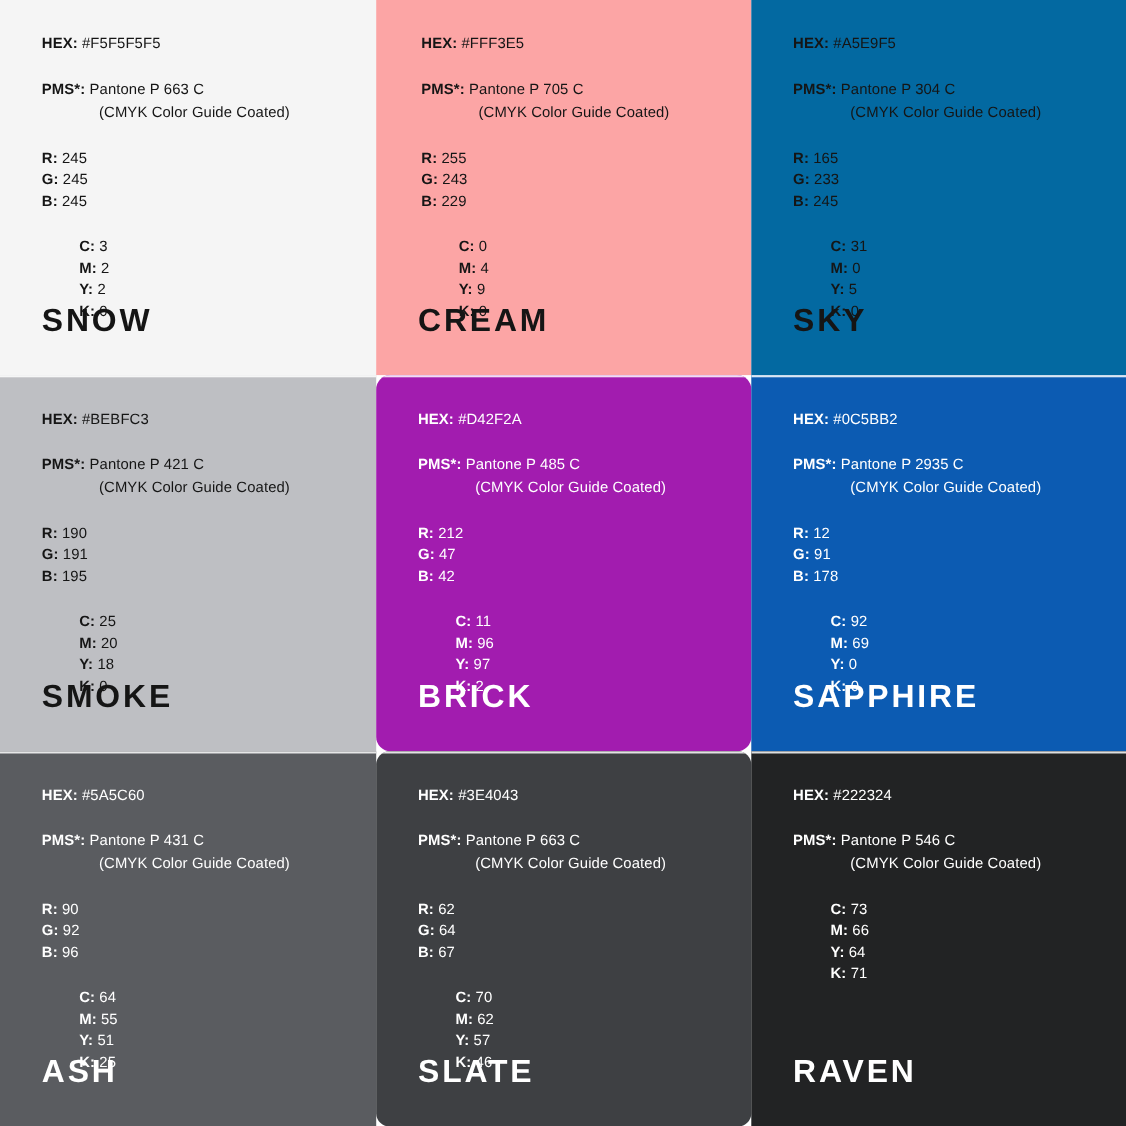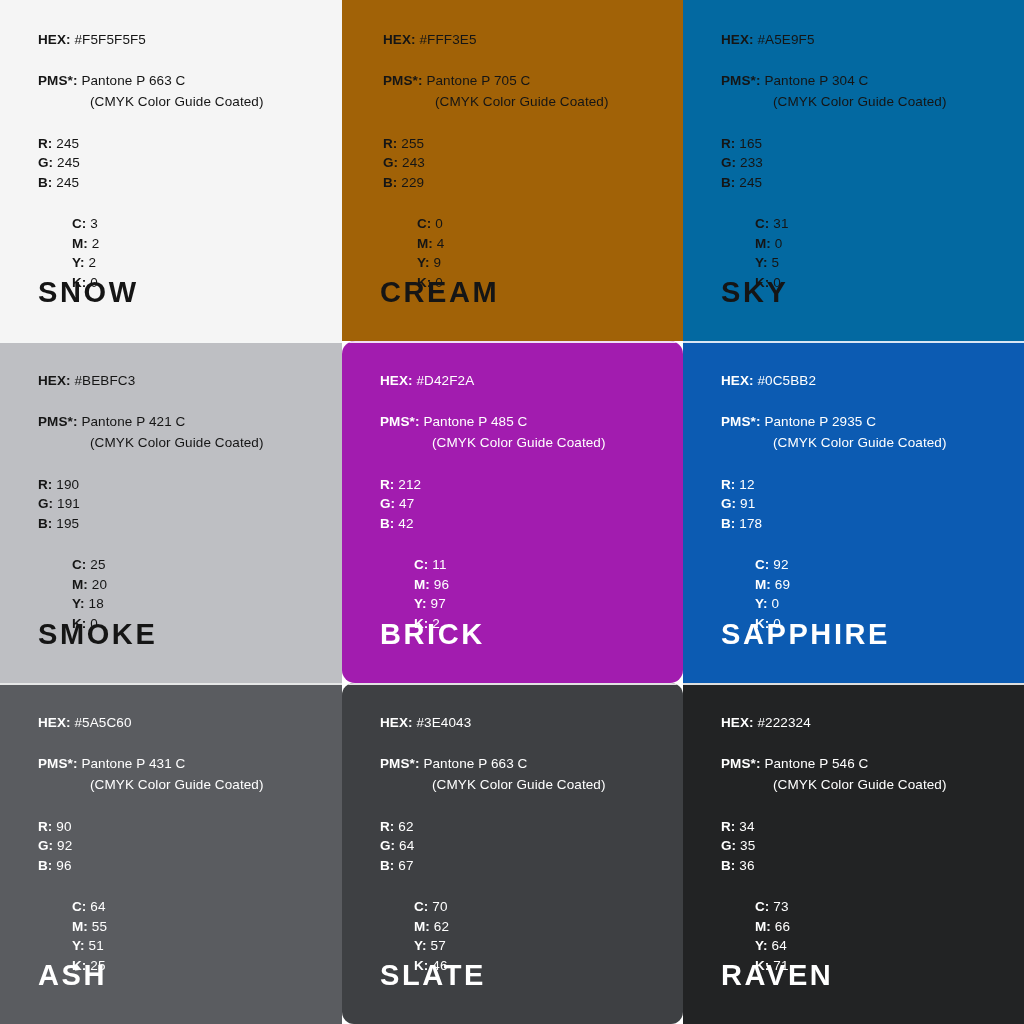--- a/index.html
+++ b/index.html
@@ -106,21 +106,21 @@
         </div>
         <div class="group-cmyk">
           <div class="spec-line "><span class="spec-key">C:</span> <span>3</span></div>
           <div class="spec-line "><span class="spec-key">M:</span> <span>2</span></div>
           <div class="spec-line "><span class="spec-key">Y:</span> <span>2</span></div>
           <div class="spec-line "><span class="spec-key">K:</span> <span>0</span></div>
         </div>
       </div>
       <div class="color-name">SNOW</div>
     </div>
-    <div class="swatch-cell text-dark" style="background: #a16207; padding-left: 41px;">
+    <div class="swatch-cell text-dark" style="background: #fca5a5; padding-left: 41px;">
       <div class="spec-block">
         <div class="spec-line row-hex"><span class="spec-key">HEX:</span> <span>#FFF3E5</span></div>
         <div class="spec-line row-pms"><span class="spec-key">PMS*:</span> <span>Pantone P 705 C</span></div>
         <div class="spec-line row-pms-sub"><span>(CMYK Color Guide Coated)</span></div>
         <div class="group-rgb">
           <div class="spec-line "><span class="spec-key">R:</span> <span>255</span></div>
           <div class="spec-line "><span class="spec-key">G:</span> <span>243</span></div>
           <div class="spec-line "><span class="spec-key">B:</span> <span>229</span></div>
         </div>
         <div class="group-cmyk">
@@ -250,25 +250,20 @@
         </div>
       </div>
       <div class="color-name">SLATE</div>
     </div>
     <div class="swatch-cell text-light" style="background: rgb(34, 35, 36);">
       <div class="gutter-line"></div>
       <div class="spec-block">
         <div class="spec-line row-hex"><span class="spec-key">HEX:</span> <span>#222324</span></div>
         <div class="spec-line row-pms"><span class="spec-key">PMS*:</span> <span>Pantone P 546 C</span></div>
         <div class="spec-line row-pms-sub"><span>(CMYK Color Guide Coated)</span></div>
-        <div class="group-rgb">
-          <div class="spec-line "><span class="spec-key">R:</span> <span>34</span></div>
-          <div class="spec-line "><span class="spec-key">G:</span> <span>35</span></div>
-          <div class="spec-line "><span class="spec-key">B:</span> <span>36</span></div>
-        </div>
         <div class="group-cmyk">
           <div class="spec-line "><span class="spec-key">C:</span> <span>73</span></div>
           <div class="spec-line "><span class="spec-key">M:</span> <span>66</span></div>
           <div class="spec-line "><span class="spec-key">Y:</span> <span>64</span></div>
           <div class="spec-line "><span class="spec-key">K:</span> <span>71</span></div>
         </div>
       </div>
       <div class="color-name">RAVEN</div>
     </div>
   </div>

